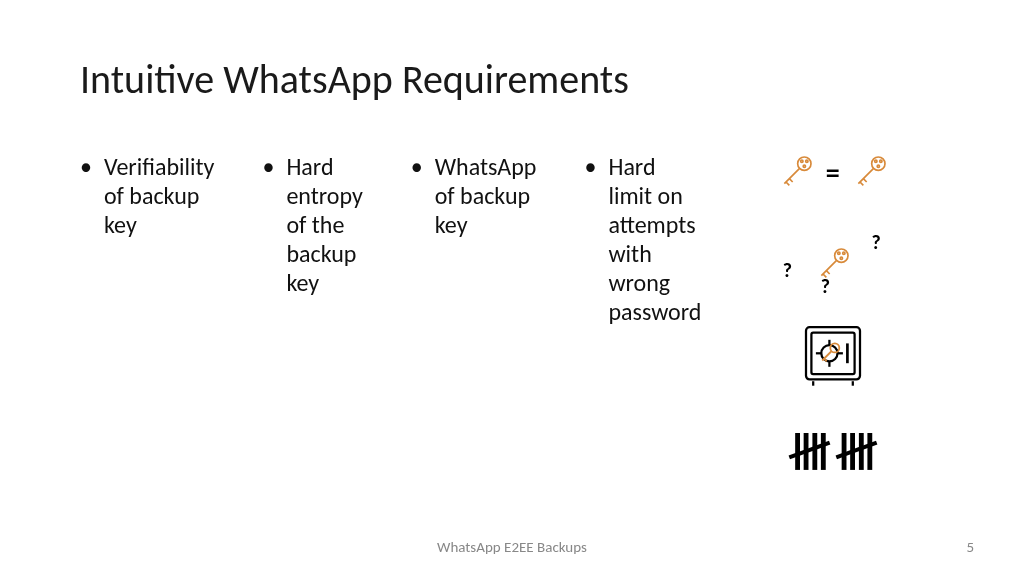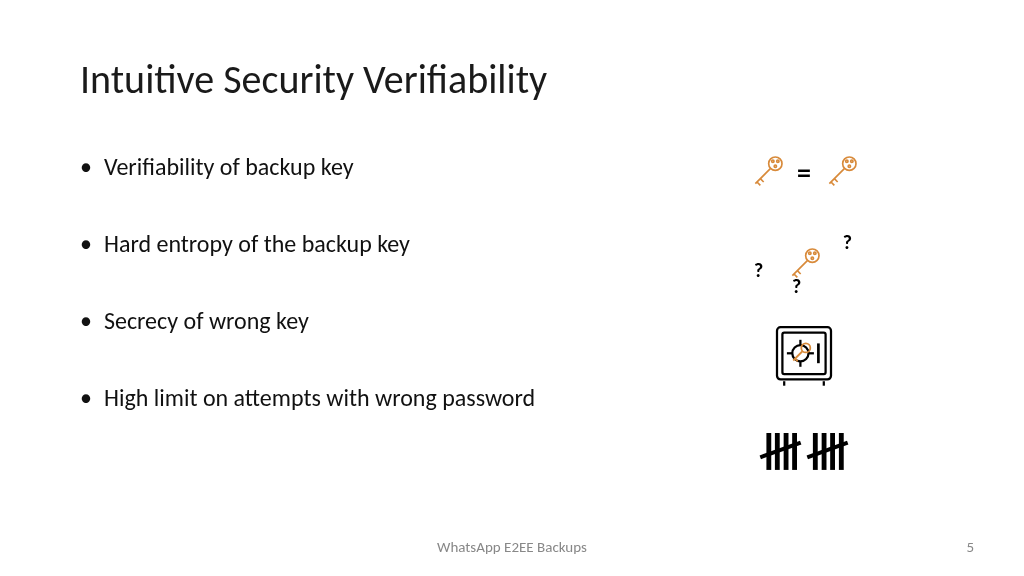--- a/index.html
+++ b/index.html
@@ -24,21 +24,20 @@
       color: #1a1a1a;
       margin-bottom: 40px;
     }
     .content {
       display: flex;
       gap: 20px;
     }
     .bullets {
       flex: 1;
       display: flex;
-      flex-direction: column;
       gap: 48px;
       padding-top: 8px;
     }
     .bullet {
       font-size: 24px;
       color: #111;
       display: flex;
       align-items: flex-start;
       gap: 8px;
     }
@@ -113,35 +112,35 @@
       top: 50%;
       height: 4px;
       background: #000;
       transform: rotate(-20deg);
     }
   </style>
 </head>
 <body>
 
 <div class="slide">
-  <h1 class="title">Intuitive Security Verifiability</h1>
+  <h1 class="title">Intuitive WhatsApp Requirements</h1>
 
   <div class="content">
     <ul class="bullets">
       <li class="bullet">
           <span>Verifiability of backup key</span>
         </li>
       <li class="bullet">
           <span>Hard entropy of the backup key</span>
         </li>
       <li class="bullet">
-          <span>Secrecy of wrong key</span>
-        </li>
-      <li class="bullet">
-          <span>High limit on attempts with wrong password</span>
+          <span>WhatsApp of backup key</span>
+        </li>
+      <li class="bullet">
+          <span>Hard limit on attempts with wrong password</span>
         </li>
     </ul>
 
     <div class="icons">
 
       <div class="icon-row">
         <div class="key-eq">
           <svg width="40" height="40" viewBox="0 0 48 48">
             <g fill="none" stroke="#d88a3a" stroke-width="2">
               <circle cx="34" cy="14" r="8"></circle>

